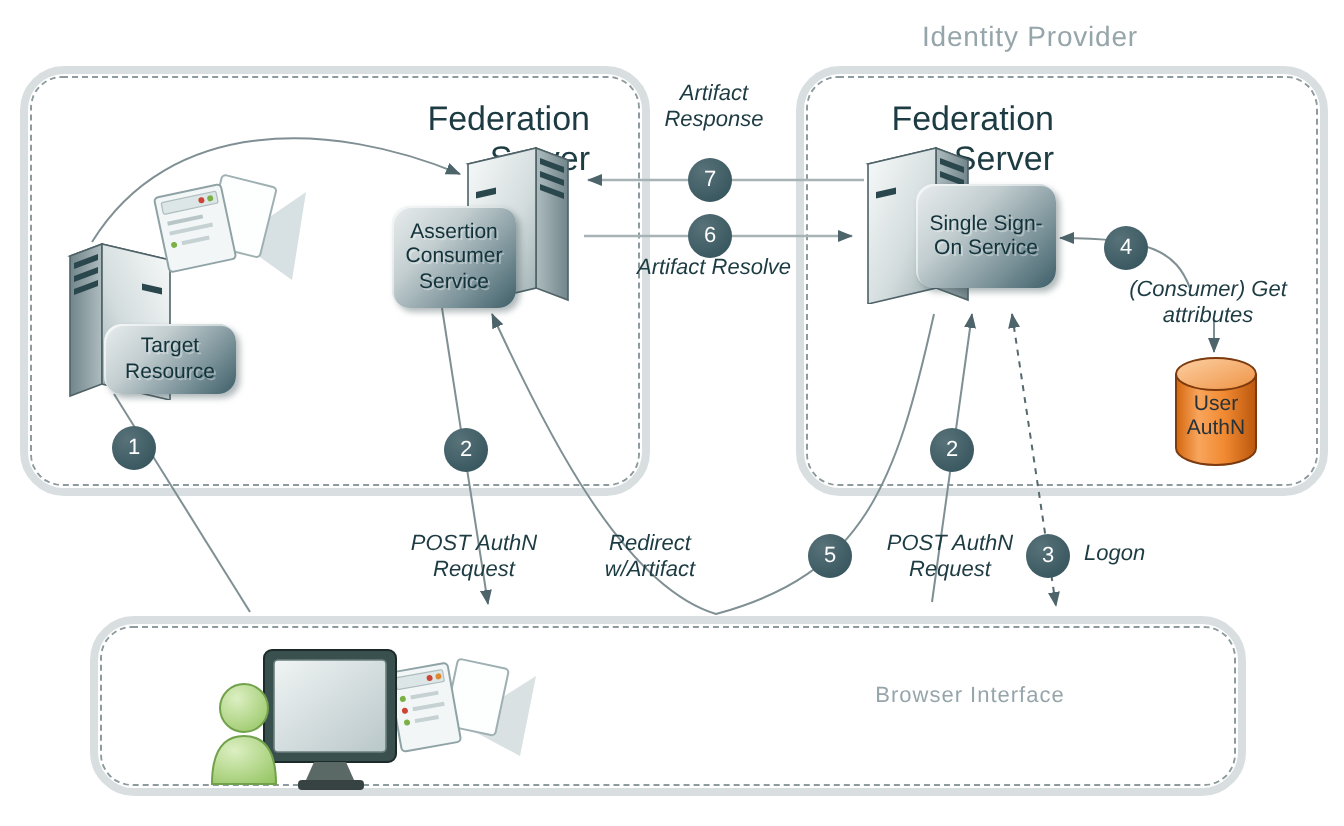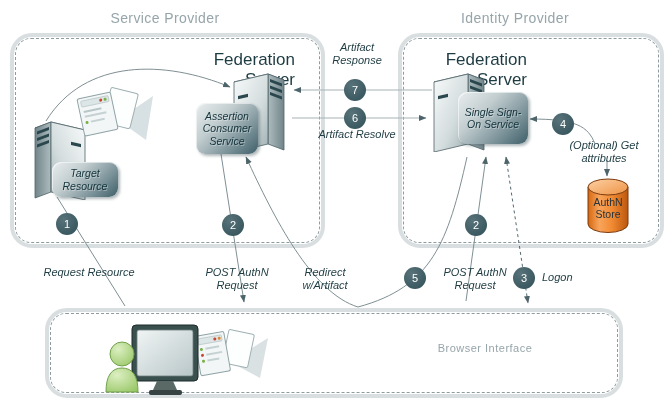--- a/index.html
+++ b/index.html
@@ -9,21 +9,21 @@
   .zone::before{content:"";position:absolute;inset:1px;border:1px dashed #8e9b9e;border-radius:16px;pointer-events:none;}
   .zone-title{position:absolute;font-size:14px;color:#96a5aa;text-align:center;letter-spacing:.4px;}
   .browser-title{position:absolute;font-size:11px;color:#96a5aa;text-align:center;letter-spacing:.5px;}
   .wires{position:absolute;left:0;top:0;z-index:3;}
   .node-label{position:absolute;font-size:17px;color:#1d3b42;text-align:right;z-index:4;}
   .lbl{position:absolute;font-size:11px;color:#1d3b42;text-align:center;line-height:1.2;z-index:5;font-style:italic;}
   .pill{position:absolute;z-index:6;display:flex;align-items:center;justify-content:center;
         text-align:center;font-size:10.5px;line-height:1.15;color:#13333b;
         background:linear-gradient(135deg,#e9edee 0%,#c3ced0 35%,#7d949b 70%,#3f5f69 100%);
         border-radius:9px;box-shadow:2px 2px 3px rgba(60,80,85,.4), inset 1px 1px 0 rgba(255,255,255,.55);
-        text-shadow:1px 1px 0 rgba(255,255,255,.35);padding:2px;font-style:italic;}
+        text-shadow:1px 1px 0 rgba(255,255,255,.35);padding:2px;}
   .step{position:absolute;width:22px;height:22px;border-radius:50%;z-index:7;
         background:radial-gradient(circle at 35% 30%,#587279,#3a5860 75%);
         color:#fff;font-size:11px;display:flex;align-items:center;justify-content:center;}
   .icon{position:absolute;z-index:4;}
   .store-text{position:absolute;z-index:6;font-size:10.5px;color:#26333a;text-align:center;line-height:1.15;}
 </style>
 </head>
 <body>
 
 <div class="stage">
@@ -70,21 +70,20 @@
         <polygon points="42,26 54,30.5 54,33.5 42,29" fill="#2a474e"></polygon>
         <polygon points="10,30 20,27.7 20,31 10,33.3" fill="#2a474e"></polygon>
       </symbol>
     </defs>
   </svg>
 
   <div class="zone" style="left:10px;top:33px;width:307px;height:207px"></div>
   <div class="zone" style="left:398px;top:33px;width:258px;height:207px"></div>
   <div class="zone" style="left:45px;top:308px;width:570px;height:82px"></div>
 
-  <div class="zone-title" style="left:60px;top:10px;width:210px">Service Provider</div>
   <div class="zone-title" style="left:420px;top:10px;width:190px">Identity Provider</div>
   <div class="browser-title" style="left:400px;top:342px;width:170px">Browser Interface</div>
 
   <svg class="wires" width="672" height="413">
     <defs>
       <marker id="arrD" markerWidth="8" markerHeight="7" refX="7" refY="3" orient="auto-start-reverse" markerUnits="userSpaceOnUse">
         <path d="M0,0 L7.5,3 L0,6 Z" fill="#4e646b"></path>
       </marker>
     </defs>
     <path d="M46,121 C85,58 165,60 230,87" fill="none" stroke="#7f8f93" stroke-width="1" marker-end="url(#arrD)"></path>
@@ -132,21 +131,21 @@
   </svg>
 
   <div class="pill" style="left:196px;top:103px;width:58px;height:47px">Assertion Consumer Service</div>
   <div class="pill" style="left:458px;top:92px;width:66px;height:48px">Single Sign-On Service</div>
   <div class="pill" style="left:52px;top:162px;width:62px;height:31px">Target Resource</div>
 
   <svg class="icon" style="left:586px;top:176px" width="44" height="60">
     <path d="M2,11 L2,48 A20,8.5 0 0 0 42,48 L42,11" fill="url(#cylG)" stroke="#7c3a0e" stroke-width="1"></path>
     <ellipse cx="22" cy="11" rx="20" ry="8" fill="url(#cylTopG)" stroke="#7c3a0e" stroke-width="1"></ellipse>
   </svg>
-  <div class="store-text" style="left:586px;top:196px;width:44px">AuthN Store</div>
+  <div class="store-text" style="left:586px;top:196px;width:44px">User AuthN</div>
 
   <svg class="icon" style="left:105px;top:320px" width="165" height="78">
     <polygon points="125,42 163,18 155,58" fill="#cfdadb" opacity="0.8"></polygon>
     <g transform="rotate(12 135 30)">
         <rect x="120" y="12" width="26" height="34" rx="2" fill="#fdfefe" stroke="#9fb0b3"></rect>
       </g>
     <g transform="rotate(-10 105 32)">
       <rect x="92" y="14" width="30" height="40" rx="2" fill="#f2f6f6" stroke="#8fa3a6"></rect>
       <rect x="95" y="17" width="24" height="6" rx="1" fill="#dde6e6" stroke="#aebcbe" stroke-width="0.6"></rect>
       <circle cx="112" cy="20" r="1.5" fill="#cc4433"></circle>
@@ -168,22 +167,21 @@
 
   <div class="step" style="left:56px;top:213px">1</div>
   <div class="step" style="left:222px;top:214px">2</div>
   <div class="step" style="left:465px;top:214px">2</div>
   <div class="step" style="left:513px;top:267px">3</div>
   <div class="step" style="left:552px;top:113px">4</div>
   <div class="step" style="left:404px;top:267px">5</div>
   <div class="step" style="left:344px;top:107px">6</div>
   <div class="step" style="left:344px;top:79px">7</div>
 
-  <div class="lbl" style="left:35px;top:266px;width:108px">Request Resource</div>
   <div class="lbl" style="left:198px;top:266px;width:78px">POST AuthN Request</div>
   <div class="lbl" style="left:287px;top:266px;width:76px">Redirect w/Artifact</div>
   <div class="lbl" style="left:432px;top:266px;width:86px">POST AuthN Request</div>
   <div class="lbl" style="left:542px;top:271px;width:50px;text-align:left">Logon</div>
   <div class="lbl" style="left:317px;top:41px;width:80px">Artifact Response</div>
   <div class="lbl" style="left:317px;top:128px;width:80px">Artifact Resolve</div>
-  <div class="lbl" style="left:556px;top:139px;width:96px">(Optional) Get attributes</div>
+  <div class="lbl" style="left:556px;top:139px;width:96px">(Consumer) Get attributes</div>
 
 </div>
 
 </body></html>

